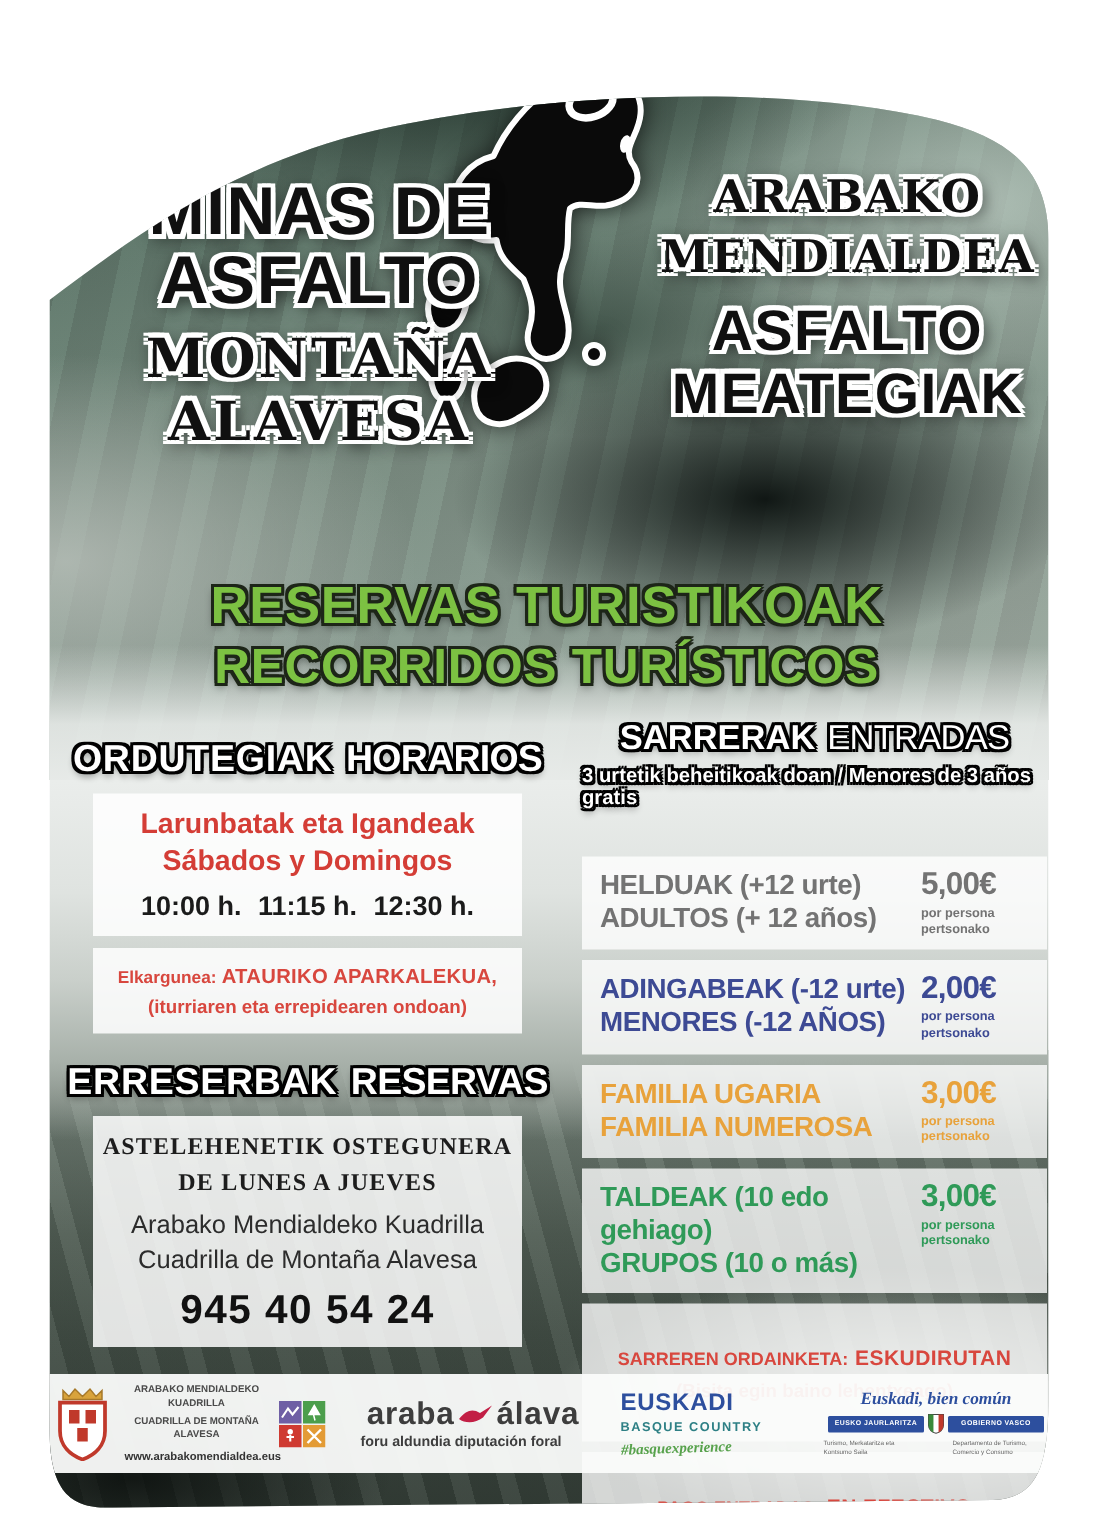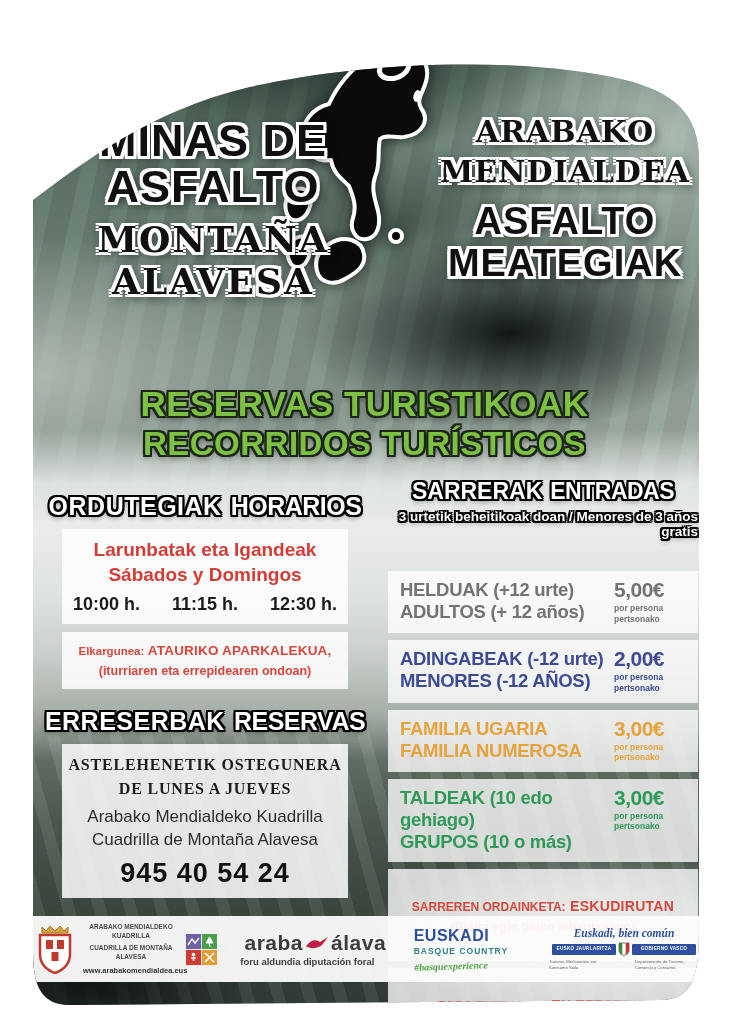--- a/index.html
+++ b/index.html
@@ -45,34 +45,34 @@
   .mh1{font-weight:900;font-size:35px;line-height:40px;letter-spacing:.5px;}
   .mh2{font-weight:900;font-size:33px;line-height:40px;letter-spacing:.5px;}
   
   .col-left{position:absolute;left:62px;top:492px;width:286px;z-index:4;}
   .col-right{position:absolute;left:388px;top:478px;width:310px;z-index:4;}
   .sec-h{display:flex;justify-content:center;gap:9px;font-size:25px;font-weight:900;letter-spacing:.5px;}
   .sec-h .w2{font-weight:700;letter-spacing:-.5px;}
   .wbox{background:rgba(255,255,255,.85);margin-top:8px;padding:9px 6px;text-align:center;}
   .red{color:#d43d36;}
   .days{font-size:19px;font-weight:700;line-height:1.3;}
-  .times{display:flex;justify-content:center;gap:32px;margin-top:7px;
+  .times{display:flex;justify-content:center;gap:11px;margin-top:7px;
          font-size:18px;font-weight:700;color:#1b1b1b;text-align:center;}
   .meet{font-size:12.5px;font-weight:700;color:#d8473e;line-height:1.5;}
   .meet .lab{font-size:11.5px;}
   .meet .val{font-size:13.5px;letter-spacing:.2px;}
   .resv-days{font-family:"Liberation Serif",serif;font-weight:700;font-size:16px;
              letter-spacing:.8px;color:#1d1d1d;line-height:1.45;}
   .resv-org{font-size:17px;color:#2c2c2c;line-height:1.35;margin-top:6px;}
   .resv-phone{font-size:27px;font-weight:800;color:#111;letter-spacing:1px;margin-top:6px;}
   .mt18{margin-top:18px;}
   
   .sar-h{display:flex;justify-content:center;gap:8px;font-size:23px;font-weight:900;}
-  .sar-h .w2{font-weight:700;letter-spacing:-.5px;}
-  .free-note{text-align:right;font-size:13.5px;font-weight:700;margin-top:4px;}
+  .sar-h .w2{font-weight:400;letter-spacing:-.5px;}
+  .free-note{text-align:left;font-size:13.5px;font-weight:700;margin-top:4px;}
   .prow{display:flex;justify-content:space-between;align-items:flex-start;
         background:rgba(255,255,255,.78);margin-top:7px;padding:8px 10px 9px 12px;}
   .pl{font-size:18.5px;font-weight:800;letter-spacing:-.3px;line-height:1.2;}
   .pr{text-align:left;min-width:74px;padding-left:6px;}
   .price{font-size:21px;font-weight:800;letter-spacing:-.5px;line-height:1;}
   .per{font-size:8.5px;font-weight:700;line-height:1.25;margin-top:3px;}
   .c0{color:#737373;margin-top:32px;} .c1{color:#3d4a94;} .c2{color:#e8a23b;} .c3{color:#2f9a58;}
   .note-box{background:rgba(255,255,255,.78);margin-top:7px;padding:25px 6px;text-align:center;
             color:#d8473e;line-height:1.45;}
   .note-box .lab{font-size:12px;font-weight:700;}

